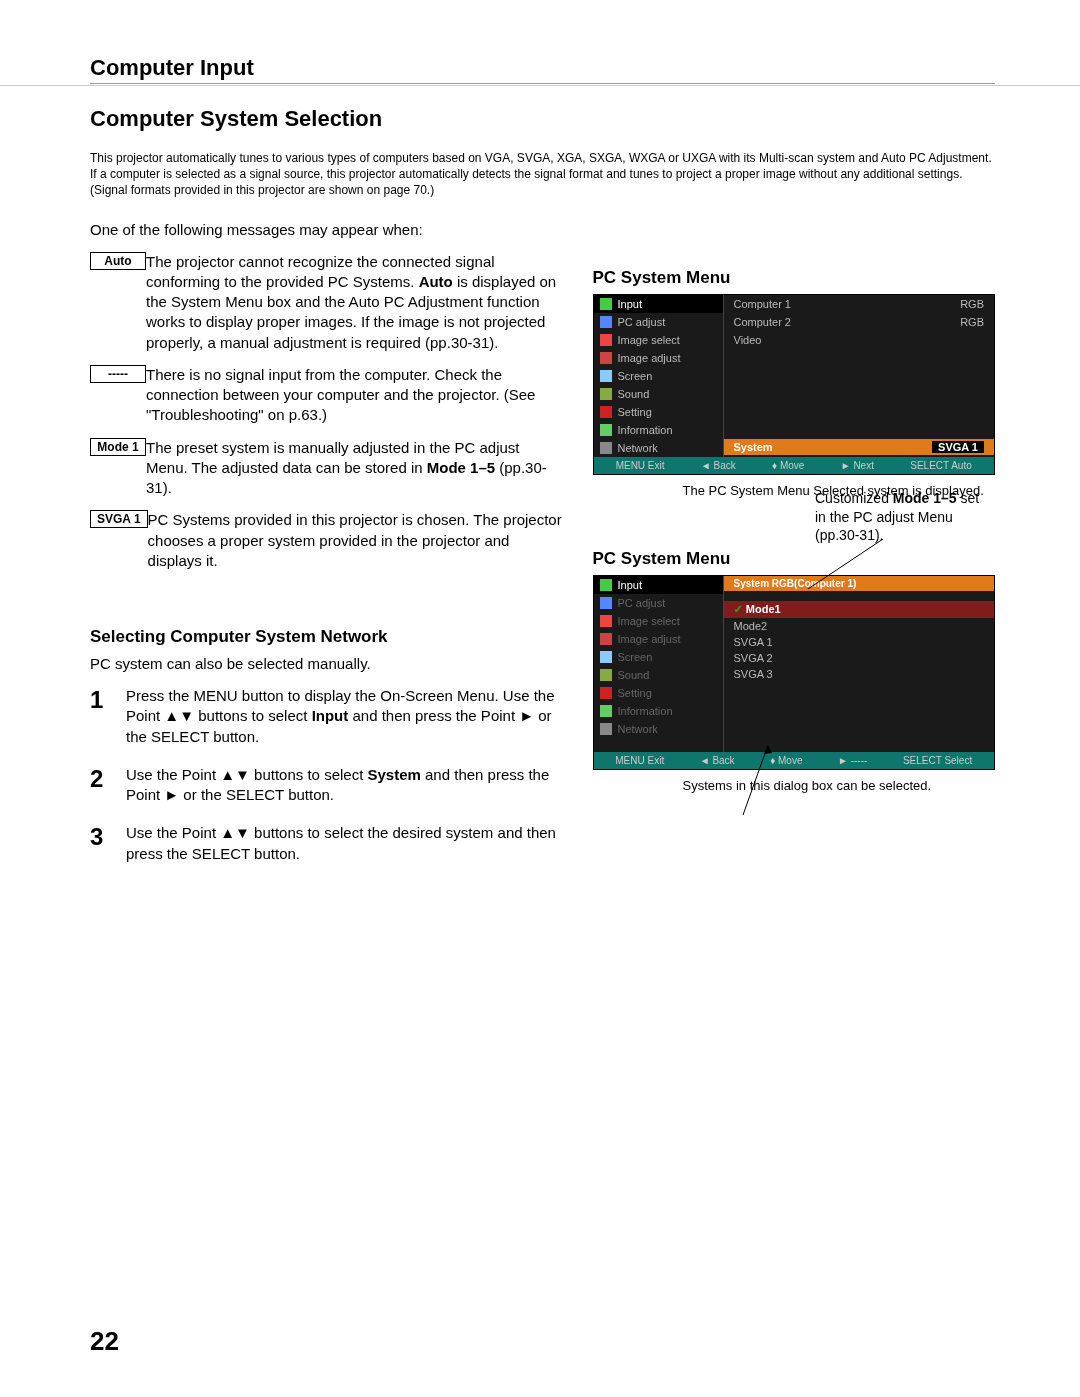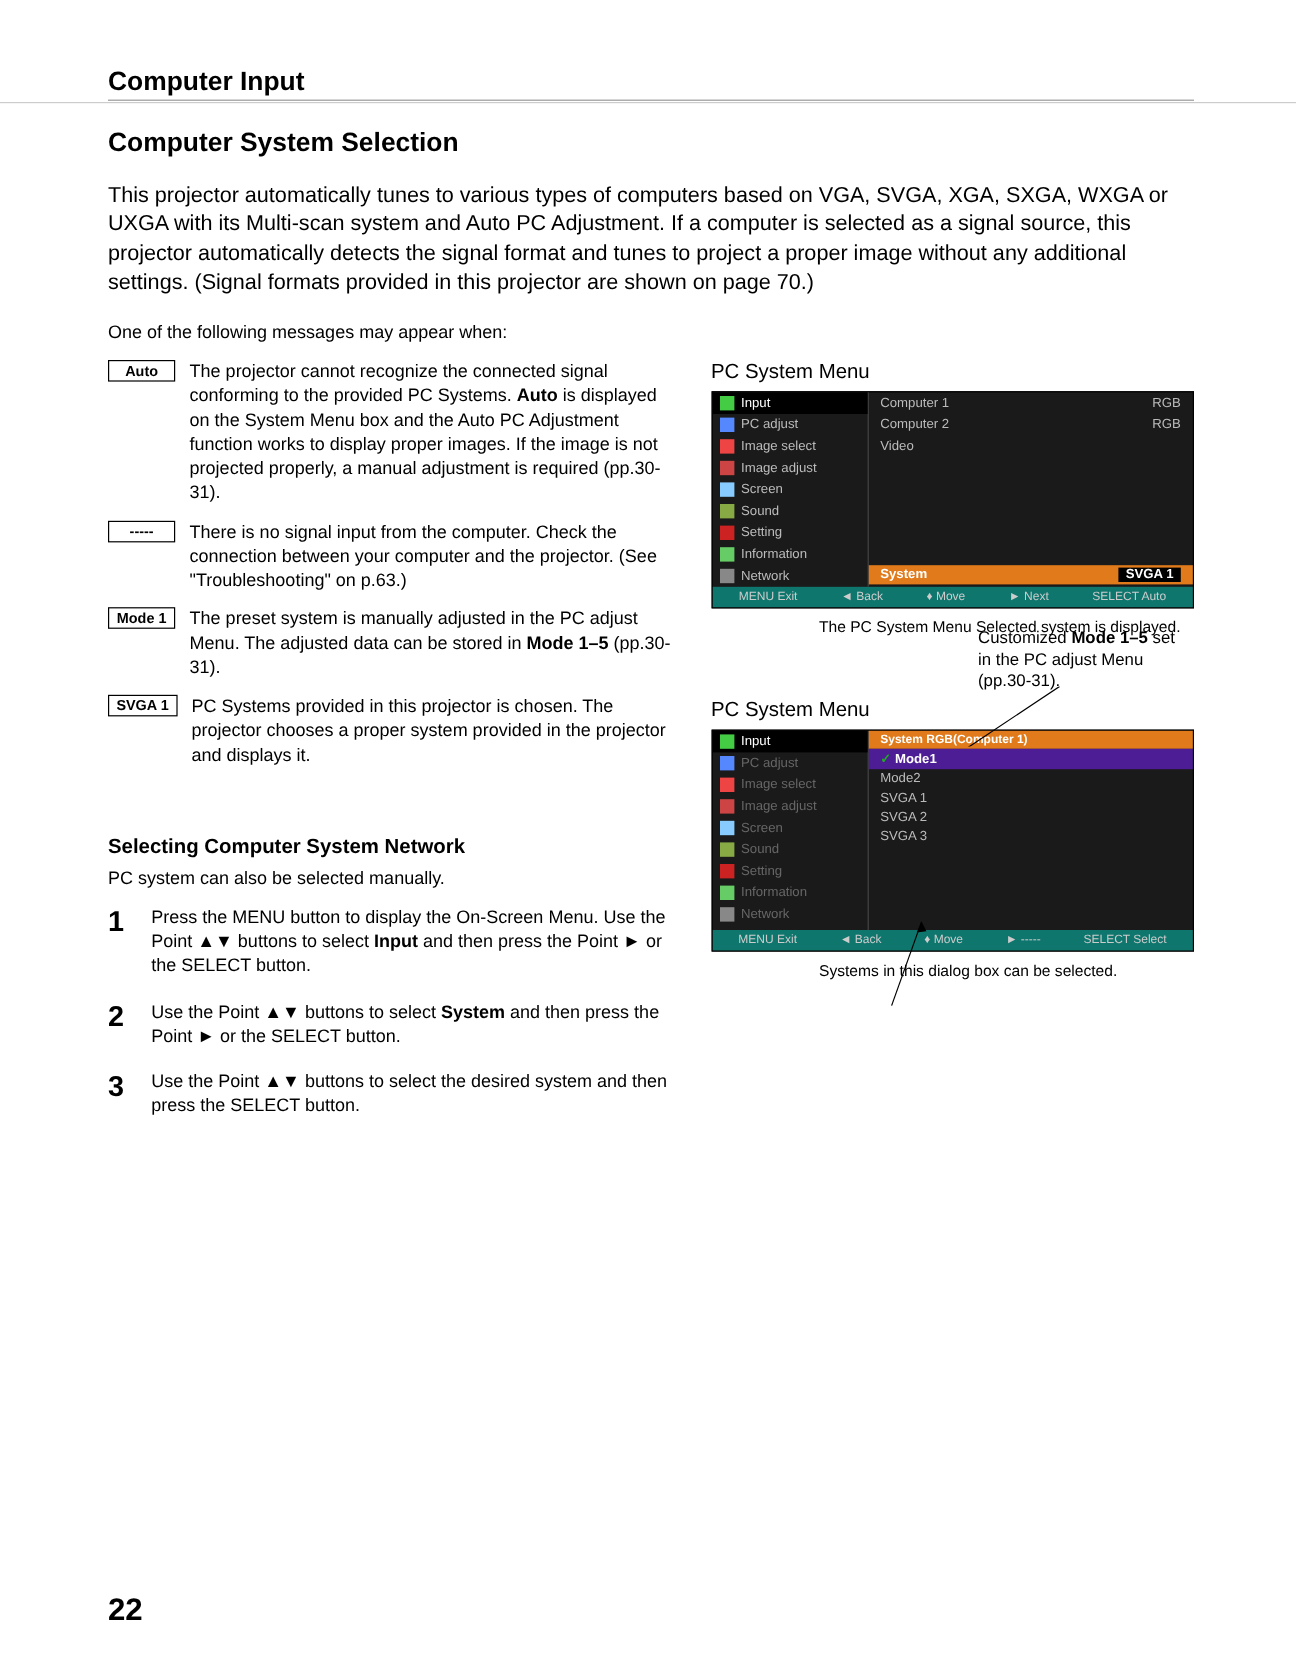--- a/index.html
+++ b/index.html
@@ -30,37 +30,36 @@
     left:0; right:0;
     top: 85px;
     border-top:1px solid #ccc;
   }
   .h2 {
     font-size: 22px;
     font-weight: bold;
     margin: 0 0 18px 0;
   }
   .intro {
-    font-size: 18px;
+    font-size: 12px;
     line-height: 1.35;
     margin-bottom: 22px;
   }
   .lead {
     margin-bottom: 14px;
   }
   .two-col {
     display: flex;
     gap: 30px;
   }
   .left { flex: 1 1 54%; }
   .right { flex: 1 1 46%; }
   .msg-row {
     display: flex;
     align-items: flex-start;
-    gap: 12px;
     margin-bottom: 12px;
   }
   .tag {
     border: 1px solid #000;
     font-size: 12px;
     font-weight: bold;
     padding: 1px 6px;
     min-width: 56px;
     text-align: center;
     flex: 0 0 auto;
@@ -74,21 +73,21 @@
   }
   .sub { margin-bottom: 14px; }
   .step {
     display: flex;
     align-items: flex-start;
     gap: 16px;
     margin-bottom: 18px;
   }
   .step-num { font-size: 24px; font-weight: bold; width: 20px; }
   .step-text { flex:1; line-height:1.35; }
-  .menu-title { font-size:17px; font-weight:normal; margin-bottom:6px; }
+  .menu-title { font-size:17px; font-weight:bold; margin-bottom:6px;margin-top:16px; }
   .osd {
     background:#1a1a1a;
     color:#bbb;
     font-size:11px;
     border:1px solid #000;
     width: 100%;
   }
   .osd-body { display:flex; }
   .osd-side {
     width: 130px;
@@ -133,21 +132,21 @@
     font-weight: bold;
   }
   b { font-weight:bold; }
   .arrow-line {
     stroke:#000; stroke-width:1; fill:none;
   }
   .osd2-list-row {
     padding:2px 10px;
   }
   .osd2-list-row.sel {
-    background:#4c1d95; color:#fff; font-weight:bold;
+    background:#7f1d1d; color:#fff; font-weight:bold;margin-top:10px;
   }
   .chk::before { content:"✓ "; color:#2a2; font-weight:bold; }
   .osd2-header {
     background:#e07a1a; color:#fff; font-weight:bold;
     padding:2px 10px; font-size:10px;
   }
   .osd-side-row.dim { color:#666; }
   .right-upper { position:relative; }
   .right-lower { position:relative; margin-top: 50px; }
   .anno-top {

